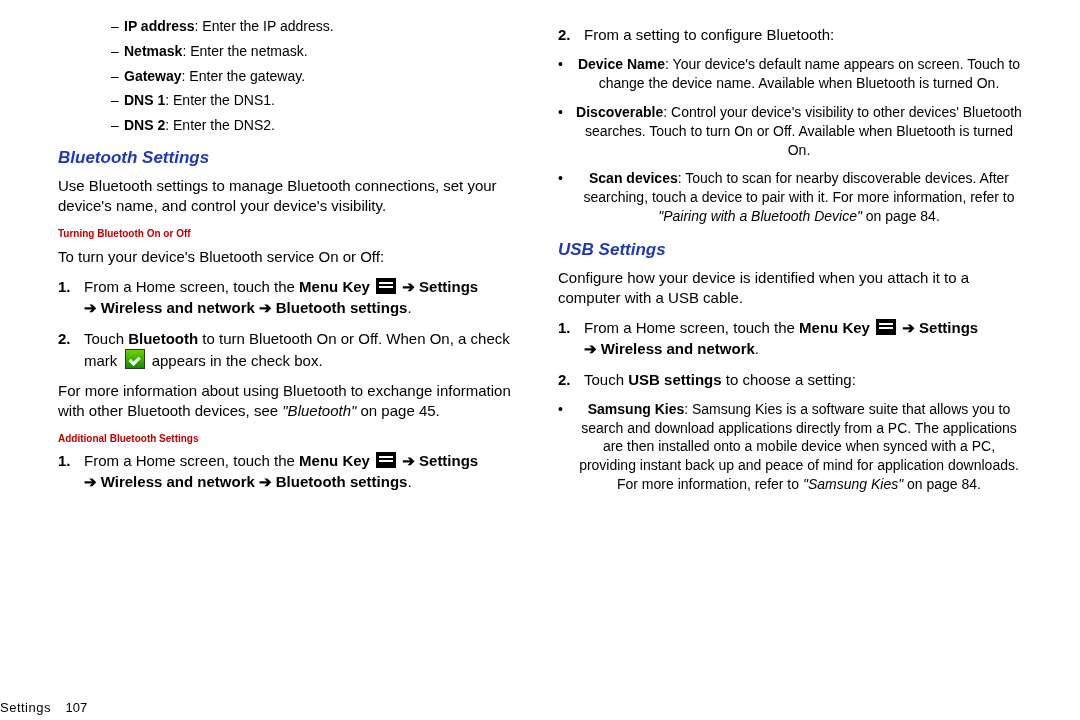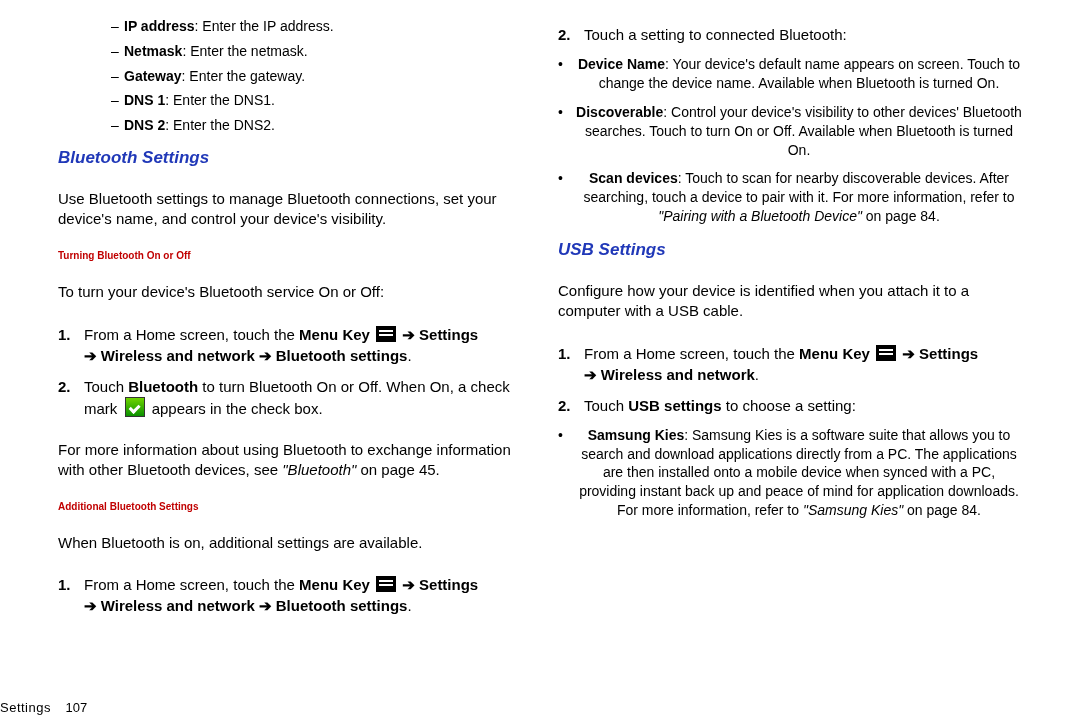--- a/index.html
+++ b/index.html
@@ -46,21 +46,21 @@
   }
   .h-red {
     color: #c00000;
     font-weight: 700;
     font-size: 10px;
     margin: 12px 0 6px 0;
   }
   p.body {
     font-size: 15px;
     line-height: 1.35;
-    margin: 21px 0;
+    margin: 8px 0;
   }
   ol.numlist {
     list-style: none;
     padding: 0;
     margin: 6px 0 6px 0;
   }
   ol.numlist > li {
     display: flex;
     align-items: flex-start;
     font-size: 15px;
@@ -187,39 +187,38 @@
           <span>Touch </span><span class="bold">Bluetooth</span><span> to turn Bluetooth On or Off. When On, a check mark </span><span class="check-icon"></span><span> appears in the check box.</span>
         </span>
       </li>
     </ol>
 
     <p class="body">
       <span>For more information about using Bluetooth to exchange information with other Bluetooth devices, see </span><span class="italic-quote">"Bluetooth"</span><span> on page 45.</span>
     </p>
 
     <div class="h-red">Additional Bluetooth Settings</div>
-    <p class="body">When Bluetooth is on, additional settings are available.</p>
 
     <ol class="numlist">
       <li>
         <span class="num">1.</span>
         <span>
           <span>From a Home screen, touch the </span><span class="bold">Menu Key</span>
           <span class="menu-icon"></span><span class="arrow bold"></span><span class="bold">Settings</span><br>
           <span class="arrow bold"></span><span class="bold">Wireless and network</span><span class="arrow bold"></span><span class="bold">Bluetooth settings</span><span>.</span>
         </span>
       </li>
     </ol>
   </div>
 
   <div class="col">
     <ol class="numlist">
       <li>
         <span class="num">2.</span>
-        <span>Touch a setting to connected Bluetooth:</span>
+        <span>From a setting to configure Bluetooth:</span>
       </li>
     </ol>
     <ul class="bullets indent">
       <li>
           <span class="dot"></span>
           <span><span class="bold">Device Name</span><span>: Your device's default name appears on screen. Touch to change the device name. Available when Bluetooth is turned On.</span></span>
         </li>
       <li>
           <span class="dot"></span>
           <span><span class="bold">Discoverable</span><span>: Control your device's visibility to other devices' Bluetooth searches. Touch to turn On or Off. Available when Bluetooth is turned On.</span></span>

